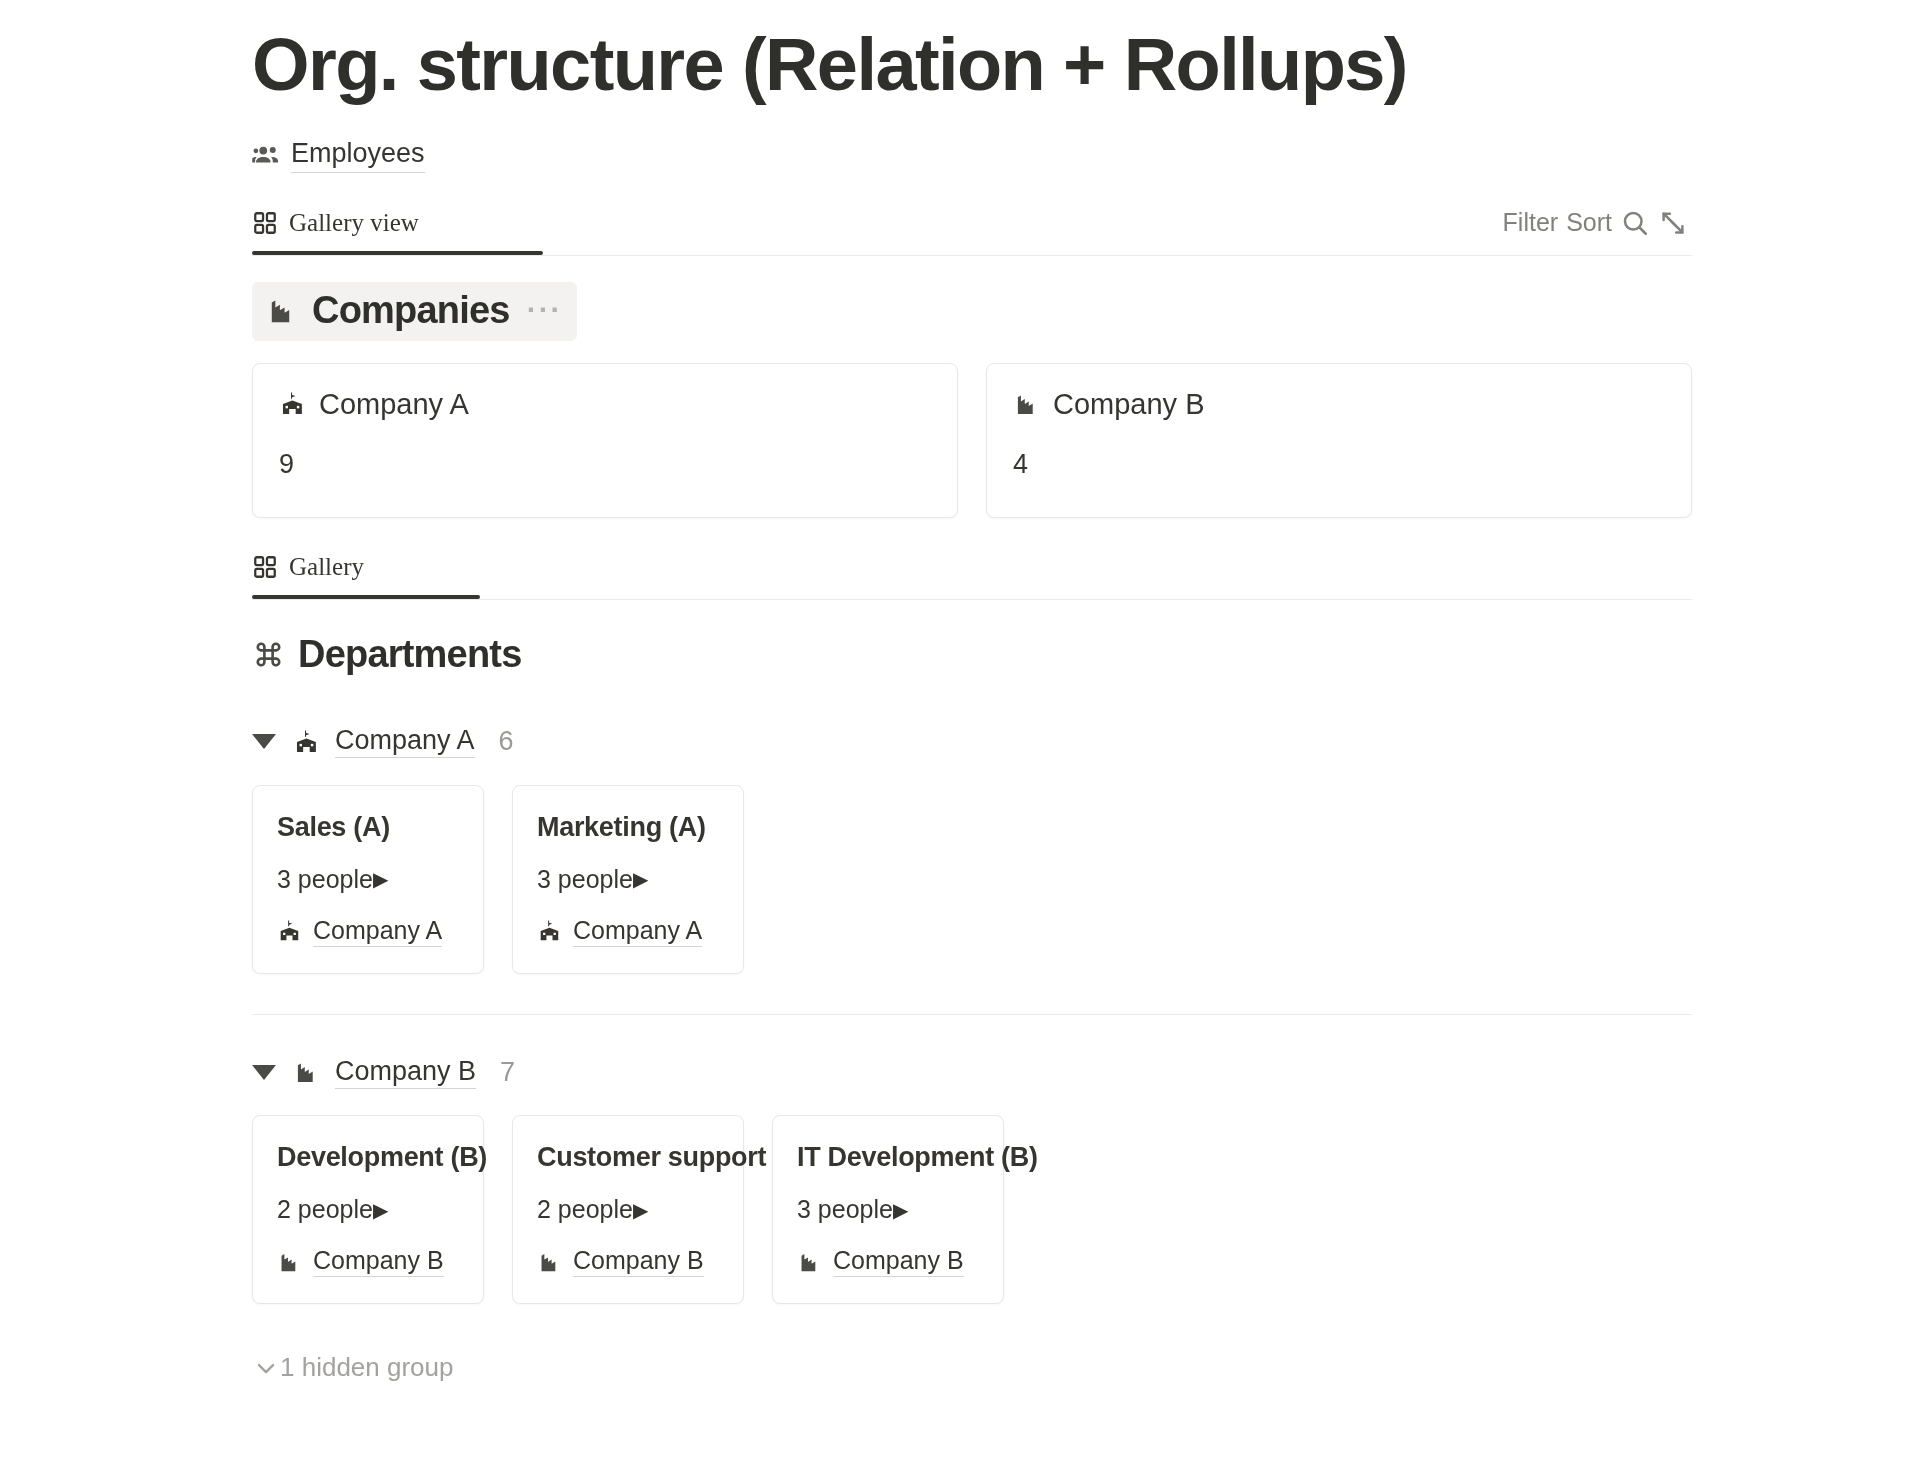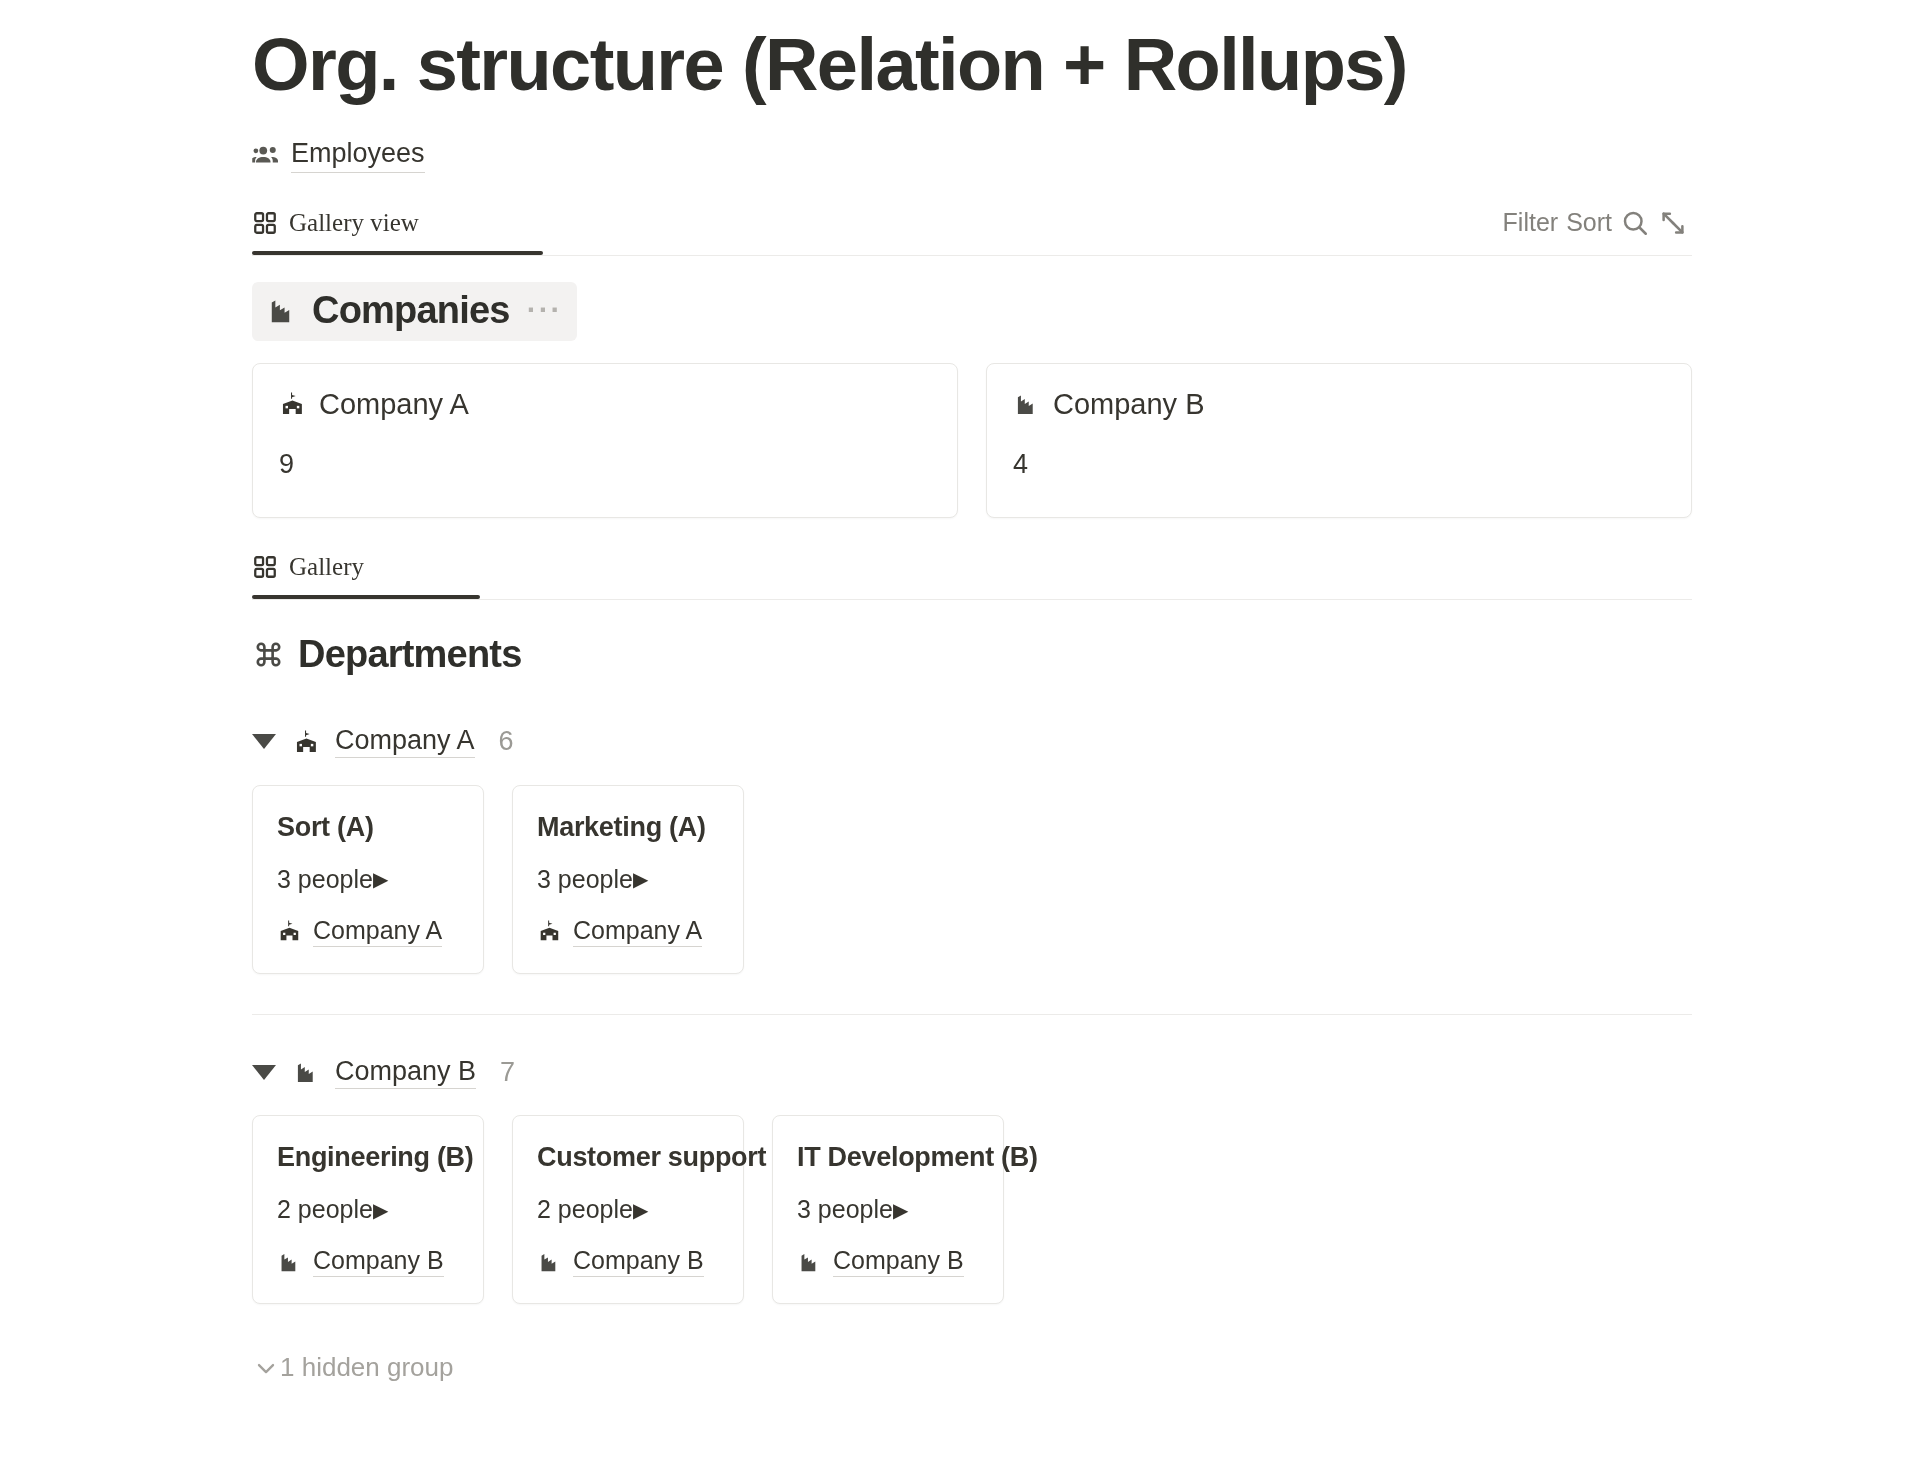--- a/index.html
+++ b/index.html
@@ -385,21 +385,21 @@
           <rect x="5.6" y="13.6" width="2.1" height="2.1" fill="#fff"></rect>
           <rect x="15.3" y="13.6" width="2.1" height="2.1" fill="#fff"></rect>
         </svg>
       </span>
       <span class="g-label">Company A</span>
       <span class="g-count">6</span>
     </div>
 
     <div class="gallery-row">
       <div class="card dept w-sales">
-        <div class="dept-title">Sort (A)</div>
+        <div class="dept-title">Sales (A)</div>
         <div class="dept-rollup">
           <span>3 people</span>
           <span class="tri">▶</span>
         </div>
         <div class="dept-relation">
           <span>
             <svg width="26" height="26" viewBox="0 0 24 24" fill="#37352f">
               <path d="M11.2 2.2v2.1l3.1.9-3.1 1v1.4h-.9V2.2z"></path>
               <path d="M3.4 20.6v-8.5l8.1-3.2 8.1 3.2v8.5h-5.3v-4.4H8.7v4.4z"></path>
               <rect x="5.6" y="13.6" width="2.1" height="2.1" fill="#fff"></rect>
@@ -439,21 +439,21 @@
         <svg width="28" height="28" viewBox="0 0 24 24" fill="#4a4a46">
           <path d="M4.2 20.5V6.2l2.6-1.5v5.1l3.3-2v4.1l3.4-2.1v3.9l3.4-2.1v8.9z"></path>
         </svg>
       </span>
       <span class="g-label">Company B</span>
       <span class="g-count">7</span>
     </div>
 
     <div class="gallery-row">
       <div class="card dept w-eng">
-        <div class="dept-title">Engineering (B)</div>
+        <div class="dept-title">Development (B)</div>
         <div class="dept-rollup">
           <span>2 people</span>
           <span class="tri">▶</span>
         </div>
         <div class="dept-relation">
           <span>
             <svg width="26" height="26" viewBox="0 0 24 24" fill="#4a4a46">
               <path d="M4.2 20.5V6.2l2.6-1.5v5.1l3.3-2v4.1l3.4-2.1v3.9l3.4-2.1v8.9z"></path>
             </svg>
           </span>

